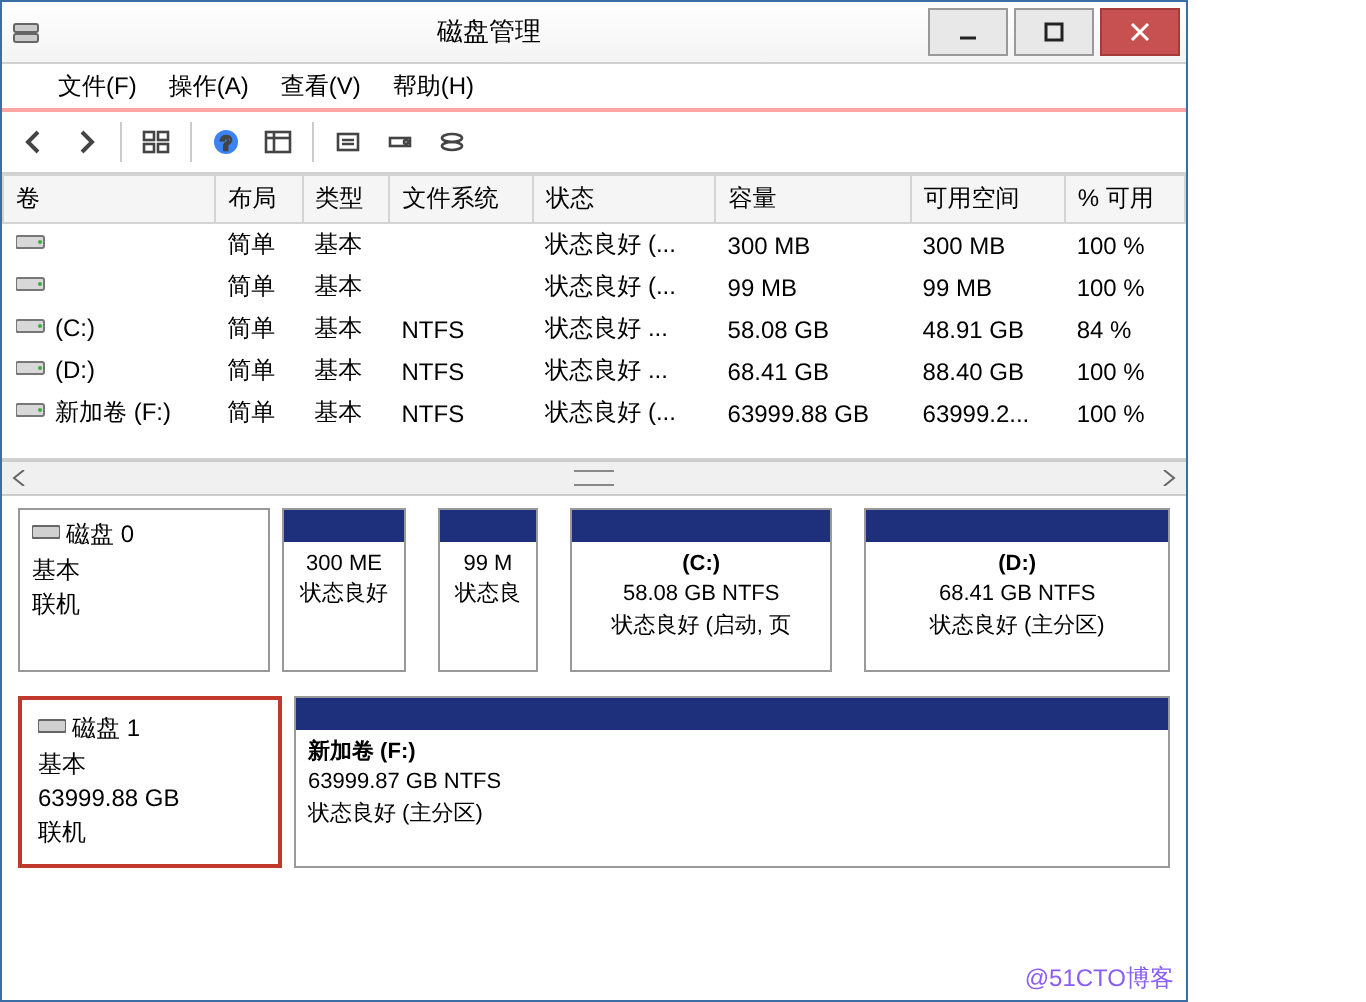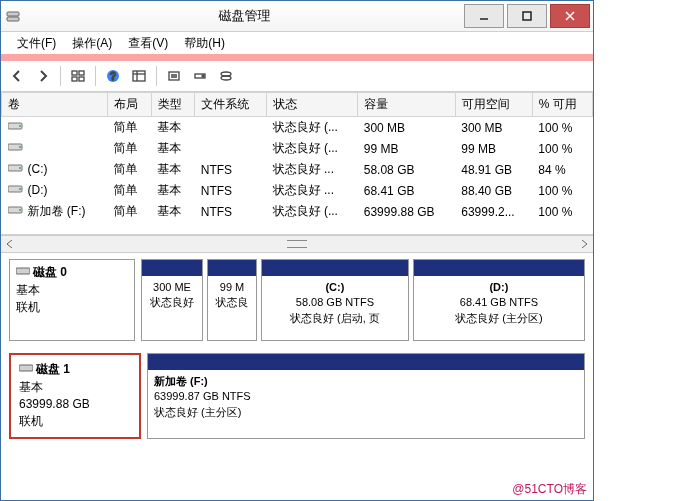--- a/index.html
+++ b/index.html
@@ -6,21 +6,21 @@
   .window{width:594px;height:501px;border:1px solid #3a6ea5;box-sizing:border-box;position:relative;overflow:hidden;background:#fff}
   
   .titlebar{height:30px;background:linear-gradient(#fff,#f4f4f4);display:flex;align-items:center;border-bottom:1px solid #d0d0d0}
   .title-icon{width:24px;display:flex;align-items:center;justify-content:center}
   .title-text{flex:1;text-align:center;font-size:13px}
   .winbtn{width:38px;height:22px;display:flex;align-items:center;justify-content:center;border:1px solid #999;background:#e8e8e8;margin-right:3px}
   .winbtn.close{background:#c75050;color:#fff;border-color:#a83a3a}
   .winbtn svg{stroke:#222;stroke-width:1.5;fill:none}
   .winbtn.close svg{stroke:#fff}
   
-  .menubar{height:22px;display:flex;align-items:flex-end;padding:0 8px;border-bottom:7px solid #fca5a5}
+  .menubar{height:22px;display:flex;align-items:flex-end;padding:0 20px;border-bottom:2px solid #fca5a5}
   .menuitem{padding:2px 8px}
   
   .toolbar{height:30px;display:flex;align-items:center;padding:0 4px;gap:2px;border-bottom:1px solid #d0d0d0}
   .tbtn{width:22px;height:22px;display:flex;align-items:center;justify-content:center;border:1px solid transparent}
   .tbtn svg{stroke:#444;fill:none;stroke-width:1.3}
   .tsep{width:1px;height:20px;background:#ccc;margin:0 3px}
   
   .tablewrap{height:142px;overflow:auto;border-bottom:1px solid #d0d0d0}
   table.vols{width:100%;border-collapse:collapse;font-size:12px}
   table.vols th{background:#f5f5f5;border:1px solid #d4d4d4;text-align:left;padding:3px 6px;font-weight:normal;white-space:nowrap}
@@ -29,32 +29,32 @@
   
   .splitter{height:16px;background:#f0f0f0;border-top:1px solid #ccc;border-bottom:1px solid #ccc;position:relative}
   .splitter .left,.splitter .right{position:absolute;top:1px;width:14px;height:14px;display:flex;align-items:center;justify-content:center}
   .splitter .left{left:2px}
   .splitter .right{right:2px}
   .splitter .mid{position:absolute;left:50%;top:4px;transform:translateX(-50%);width:20px;height:6px;border-top:1px solid #888;border-bottom:1px solid #888}
   
   .diskarea{height:254px;overflow:auto;padding:6px 8px;position:relative}
   .diskrow{display:flex;margin-bottom:10px;align-items:stretch;min-height:82px}
   .diskhead{width:112px;padding:4px 6px;border:1px solid #999;background:#fff;font-size:12px;line-height:1.45}
-  .diskhead .diskname{font-weight:bold}
+  .diskhead .diskname{font-weight:normal}
   .disk-icon{display:inline-block;vertical-align:middle;margin-right:3px}
-  .partwrap{flex:1;display:flex;gap:4px;margin-left:6px}
+  .partwrap{flex:1;display:flex;gap:16px;margin-left:6px}
   .part{border:1px solid #999;display:flex;flex-direction:column;min-width:0}
   .part .bar{height:16px;background:#1e2f7c}
   .part .body{padding:4px 6px;font-size:11px;line-height:1.4;text-align:center;overflow:hidden}
   .part .body .letter{font-weight:bold}
   .part.grow{flex:1}
   .part.grow .body{text-align:left}
   .hlbox{border:2px solid #c0392b;padding:2px}
   
-  .watermark{position:absolute;right:6px;bottom:2px;color:#be185d;font-size:12px}
+  .watermark{position:absolute;right:6px;bottom:2px;color:#8b5cf6;font-size:12px}
 </style>
 </head>
 <body>
 
 <div class="window">
 
   <div class="titlebar">
     <div class="title-icon">
       <svg width="14" height="14" viewBox="0 0 14 14">
           <rect x="1" y="3" width="12" height="4" rx="1" fill="#ccc" stroke="#666"></rect>

